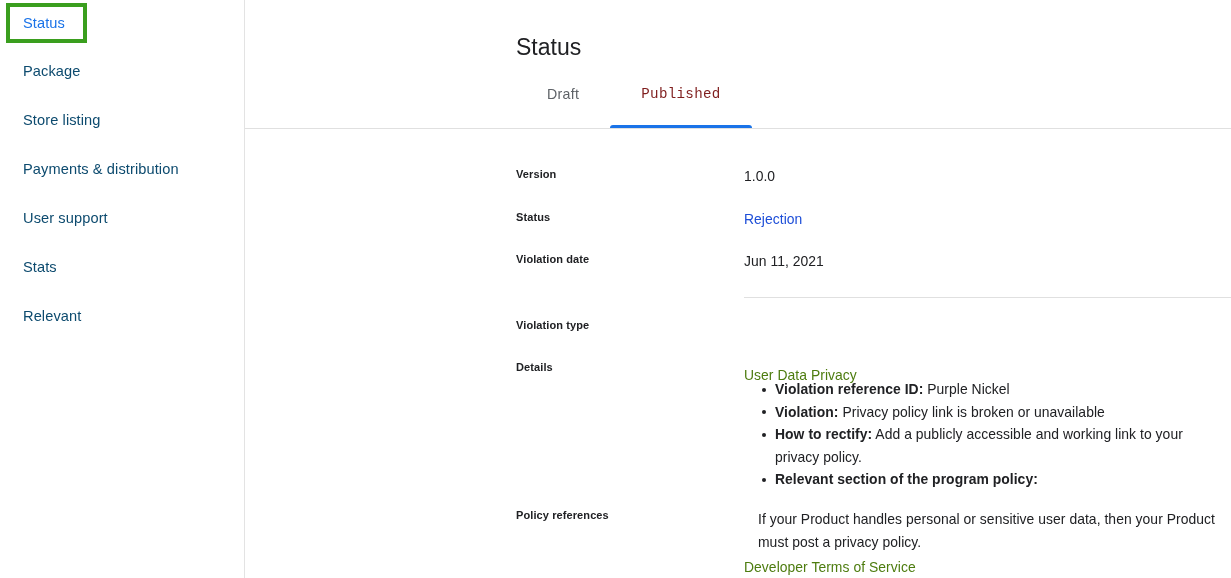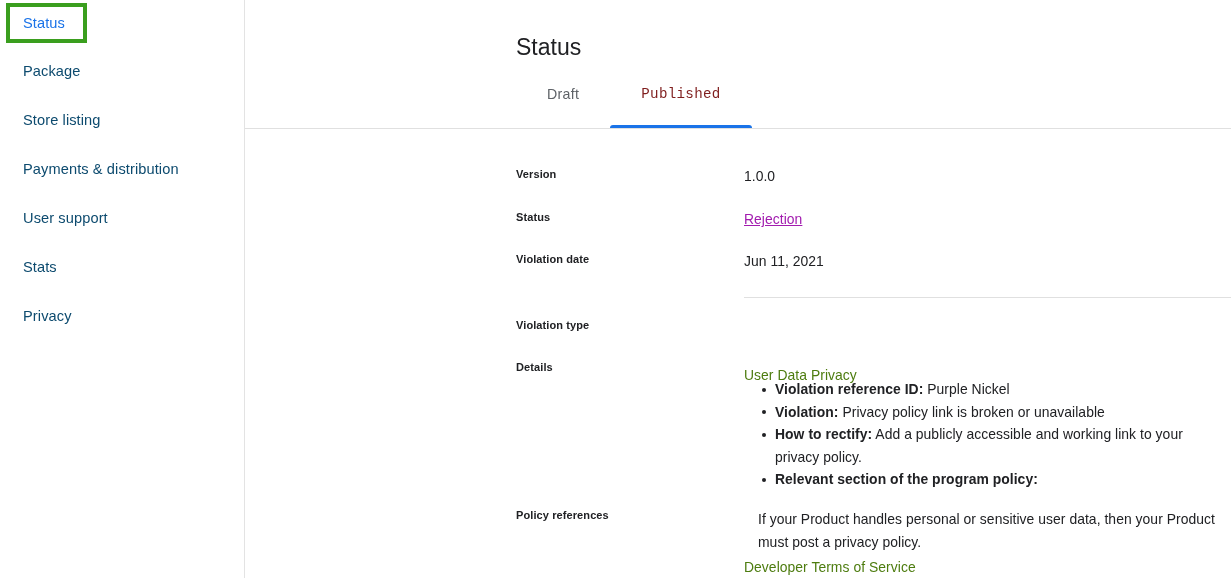--- a/index.html
+++ b/index.html
@@ -117,21 +117,21 @@
     white-space: nowrap;
   }
   .row-value {
     position: absolute;
     left: 499px;
     right: 10px;
     font-size: 13.9px;
     color: #202124;
     letter-spacing: 0.05px;
   }
-  .val-red { color: #a21caf; text-decoration: underline; }
+  .val-red { color: #1d4ed8; }
   .link { color: #4d7c0f; cursor: pointer; display: inline-block; margin-top: 48px; }
   .link-line { display: block; line-height: 20.5px; }
 
   .section-divider {
     position: absolute;
     left: 499px; right: 0;
     height: 1px;
     background: #e0e0e0;
   }
 
@@ -183,21 +183,21 @@
     <div class="nav-item">
       <span>Payments &amp; distribution</span>
     </div>
     <div class="nav-item">
       <span>User support</span>
     </div>
     <div class="nav-item">
       <span>Stats</span>
     </div>
     <div class="nav-item">
-      <span>Privacy</span>
+      <span>Relevant</span>
     </div>
   </nav>
 
   <section class="main">
 
     <h1 class="page-title">Status</h1>
 
     <div class="tabs">
       <div class="tab">
         <span>Draft</span>

